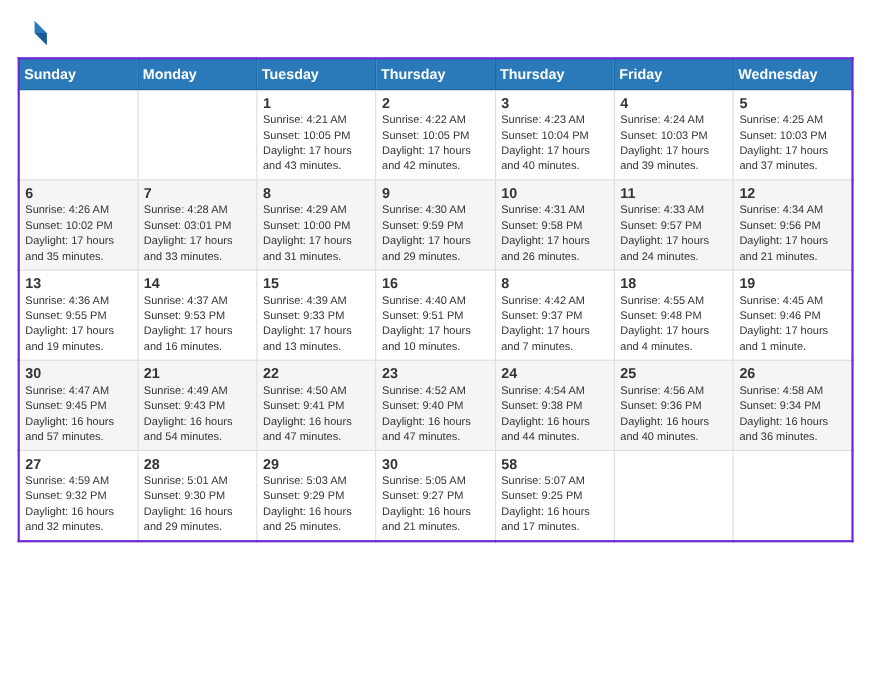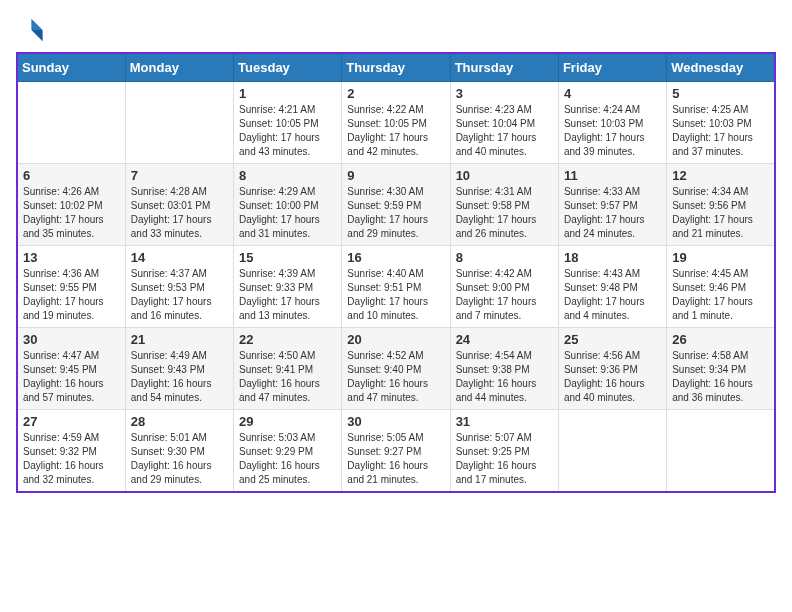--- a/index.html
+++ b/index.html
@@ -225,26 +225,26 @@
         </td>
         <td>
           <span class="day-number">16</span>
           <div class="day-info">Sunrise: 4:40 AM
 Sunset: 9:51 PM
 Daylight: 17 hours and 10 minutes.</div>
         </td>
         <td>
           <span class="day-number">8</span>
           <div class="day-info">Sunrise: 4:42 AM
-Sunset: 9:00 PM
+Sunset: 9:37 PM
 Daylight: 17 hours and 7 minutes.</div>
         </td>
         <td>
           <span class="day-number">18</span>
-          <div class="day-info">Sunrise: 4:43 AM
+          <div class="day-info">Sunrise: 4:55 AM
 Sunset: 9:48 PM
 Daylight: 17 hours and 4 minutes.</div>
         </td>
         <td>
           <span class="day-number">19</span>
           <div class="day-info">Sunrise: 4:45 AM
 Sunset: 9:46 PM
 Daylight: 17 hours and 1 minute.</div>
         </td>
       </tr>
@@ -261,21 +261,21 @@
 Sunset: 9:43 PM
 Daylight: 16 hours and 54 minutes.</div>
         </td>
         <td>
           <span class="day-number">22</span>
           <div class="day-info">Sunrise: 4:50 AM
 Sunset: 9:41 PM
 Daylight: 16 hours and 47 minutes.</div>
         </td>
         <td>
-          <span class="day-number">20</span>
+          <span class="day-number">23</span>
           <div class="day-info">Sunrise: 4:52 AM
 Sunset: 9:40 PM
 Daylight: 16 hours and 47 minutes.</div>
         </td>
         <td>
           <span class="day-number">24</span>
           <div class="day-info">Sunrise: 4:54 AM
 Sunset: 9:38 PM
 Daylight: 16 hours and 44 minutes.</div>
         </td>
@@ -311,21 +311,21 @@
 Sunset: 9:29 PM
 Daylight: 16 hours and 25 minutes.</div>
         </td>
         <td>
           <span class="day-number">30</span>
           <div class="day-info">Sunrise: 5:05 AM
 Sunset: 9:27 PM
 Daylight: 16 hours and 21 minutes.</div>
         </td>
         <td>
-          <span class="day-number">31</span>
+          <span class="day-number">58</span>
           <div class="day-info">Sunrise: 5:07 AM
 Sunset: 9:25 PM
 Daylight: 16 hours and 17 minutes.</div>
         </td>
         <td></td>
         <td></td>
       </tr>
     </tbody>
 </table>
 

